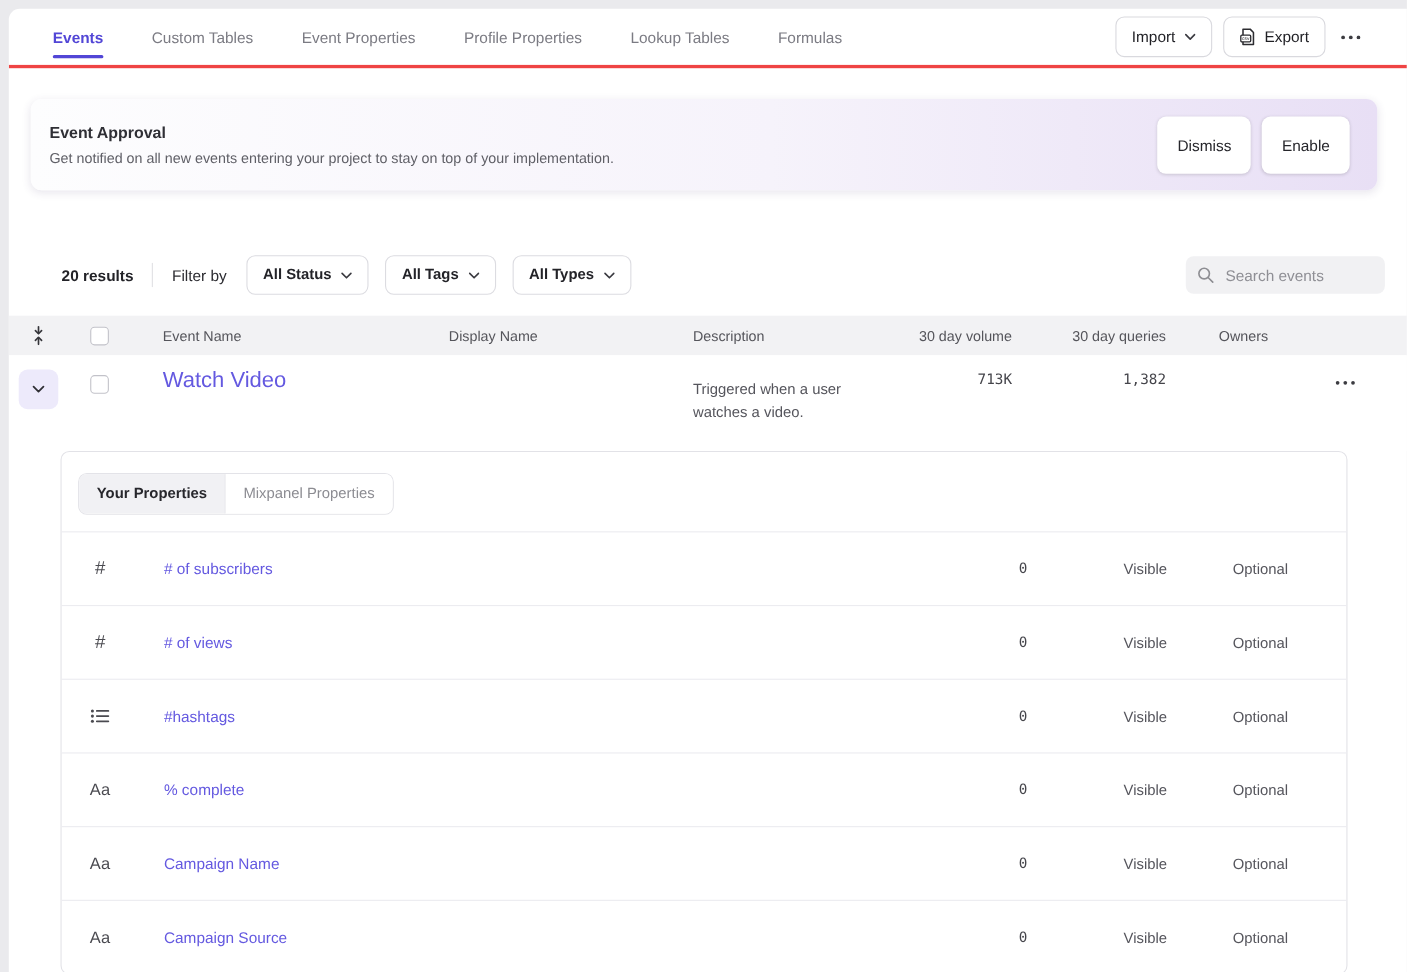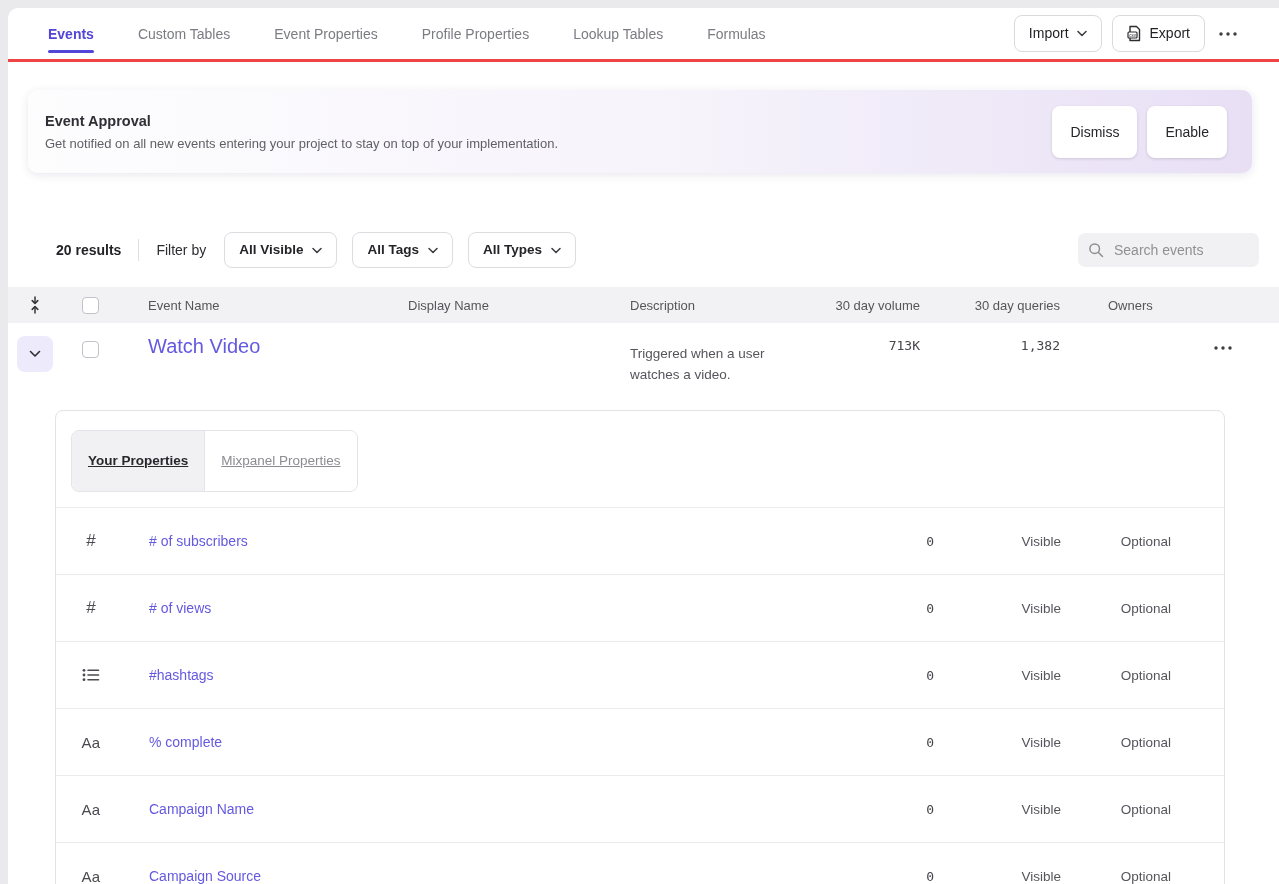--- a/index.html
+++ b/index.html
@@ -86,21 +86,21 @@
   .event-name{margin-top:8px;font-size:20px;color:var(--link);line-height:20px;cursor:pointer;}
   .event-desc{margin-top:7px;font-size:13.5px;color:#55555c;line-height:21px;}
   .num{font-family:"DejaVu Sans Mono", monospace;font-size:13px;color:#45454b;}
   .event-row .num{margin-top:9px;line-height:18px;}
   .row-more{margin-top:4px;}
 
   
   .panel{margin-left:47px;width:1170px;border:1px solid #e2e2e7;border-radius:8px;background:#fff;}
   .panel-header{padding:19px 15px 15px 15px;}
   .seg{display:inline-flex;border:1px solid #e3e3e8;border-radius:8px;overflow:hidden;}
-  .seg-item{padding:22px 16px;font-size:13.5px;background:#fff;color:#8c8c92;cursor:pointer;line-height:16px;white-space:nowrap;text-decoration:underline;}
+  .seg-item{padding:10px 16px;font-size:13.5px;background:#fff;color:#8c8c92;cursor:pointer;line-height:16px;white-space:nowrap;}
   .seg-item.active{background:#f1f1f4;color:#27272c;font-weight:700;}
   .seg-item + .seg-item{border-left:1px solid #e3e3e8;}
 
   .prop-row{display:flex;align-items:center;height:67px;border-top:1px solid #ececf0;padding-right:53px;}
   .pr-icon{width:70px;flex:none;display:flex;justify-content:center;align-items:center;color:#4a4a50;}
   .pr-ic{display:none;align-items:center;justify-content:center;}
   .pr-ic.show{display:inline-flex;}
   .pr-ic-number{font-size:17px;}
   .pr-ic-text{font-size:15px;font-weight:500;letter-spacing:0.3px;}
   .pr-name{flex:1;padding-left:23px;font-size:14px;color:var(--link);cursor:pointer;}
@@ -179,21 +179,21 @@
       <button class="banner-btn">Enable</button>
     </div>
   </section>
 
   <section class="filter-row">
     <span class="results-count">20 results</span>
     <span class="vdivider"></span>
     <span class="filter-by">Filter by</span>
     <span id="filter-dds" style="display:inline-flex;">
         <button class="dd">
-    <span>All Visible</span>
+    <span>All Status</span>
     <span style="display:inline-flex;">
       <svg width="10" height="7" viewBox="0 0 10 7">
               <polyline points="1,1.5 5,5.5 9,1.5" fill="none" stroke="#3a3a40" stroke-width="1.5" stroke-linecap="round" stroke-linejoin="round"></polyline>
             </svg>
     </span>
   </button>
         <button class="dd">
     <span>All Tags</span>
     <span style="display:inline-flex;">
       <svg width="10" height="7" viewBox="0 0 10 7">

